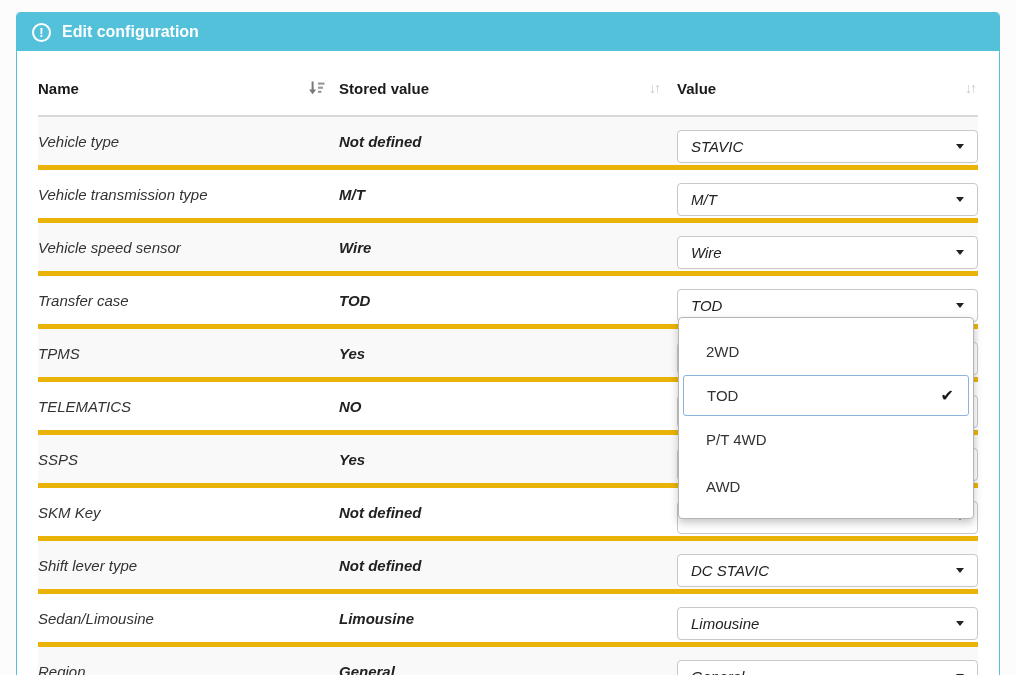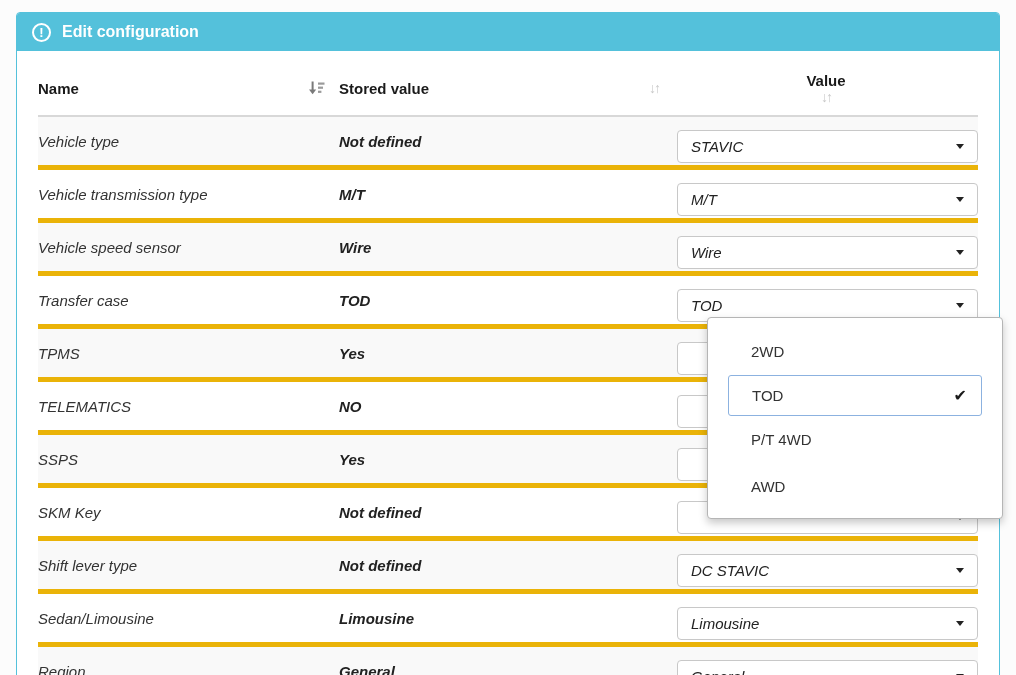--- a/index.html
+++ b/index.html
@@ -18,41 +18,41 @@
     font-size:13px; font-weight:700; line-height:1; }
 
   
   .tbl { padding:0 21px; }
   .thead { display:grid; grid-template-columns:301px 338px 1fr; height:66px;
     border-bottom:2px solid #d8d8d8; align-items:center; }
   .th { display:flex; align-items:center; justify-content:space-between;
     font-size:15px; font-weight:700; color:#1a1a1a; padding-top:10px; }
   .th.col-name  { padding-right:14px; }
   .th.col-stored{ padding-right:18px; }
-  .th.col-value { padding-right:3px;flex-direction:column; }
+  .th.col-value { padding-right:3px; }
   .sort-inactive { color:#c9c9c9; font-weight:700; font-size:14px; letter-spacing:-2px; }
   .sort-active svg { display:block; }
 
   .row { display:grid; grid-template-columns:301px 338px 1fr; height:53px;
     border-bottom:5px solid #eab308; font-size:15px; color:#333;font-style:italic; }
   .row.stripe { background:#f9f9f9; }
   .c-name   { align-self:center; }
   .c-stored { align-self:center; font-weight:700; color:#222; }
 
   .select { margin-top:13px; width:301px; height:33px; background:#fff;
     border:1px solid #c8c8c8; border-radius:4px; display:flex;
     align-items:center; justify-content:space-between;
     padding:12px 13px; font-size:15px; color:#222; cursor:pointer; }
   .caret { width:0; height:0; border-left:4px solid transparent;
     border-right:4px solid transparent; border-top:5px solid #222; }
 
   
   .dd-menu { position:absolute; left:678px; top:317px; width:296px;
     background:#ffffff; border:1px solid #b5b5b5; border-radius:4px;
-    box-shadow:0 4px 9px rgba(0,0,0,0.22); z-index:5; padding:10px 16px 8px;margin-left:29px; }
+    box-shadow:0 4px 9px rgba(0,0,0,0.22); z-index:5; padding:10px 0 8px; }
   .dd-item { height:47px; display:flex; align-items:center;
     justify-content:space-between; padding:0 16px 0 27px;
     font-size:15px; color:#333; cursor:pointer; }
   .dd-item.selected { margin:0 4px; height:41px; padding:0 14px 0 23px;
     border:1px solid #8cb2e0; border-radius:3px; }
   .check { font-size:16px; font-weight:700; color:#1a1a1a; }
 </style>
 </head>
 <body>
 

